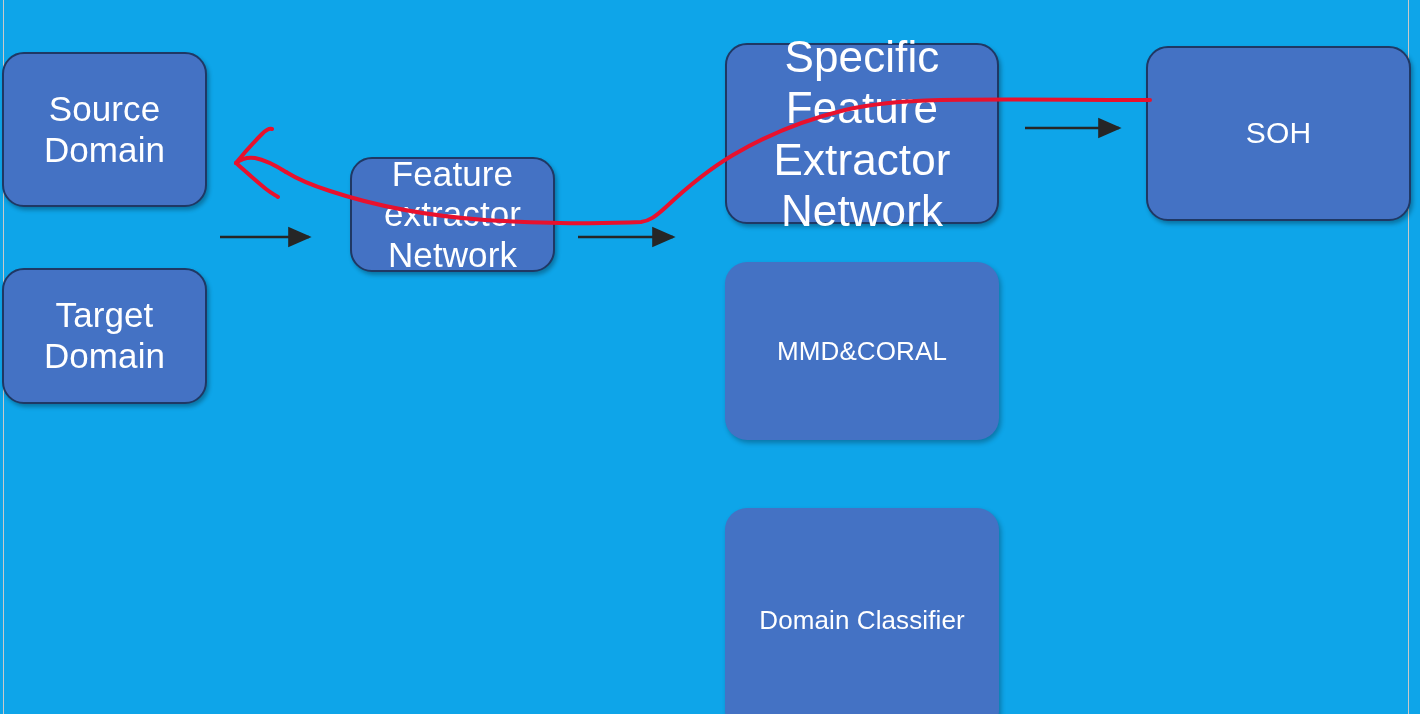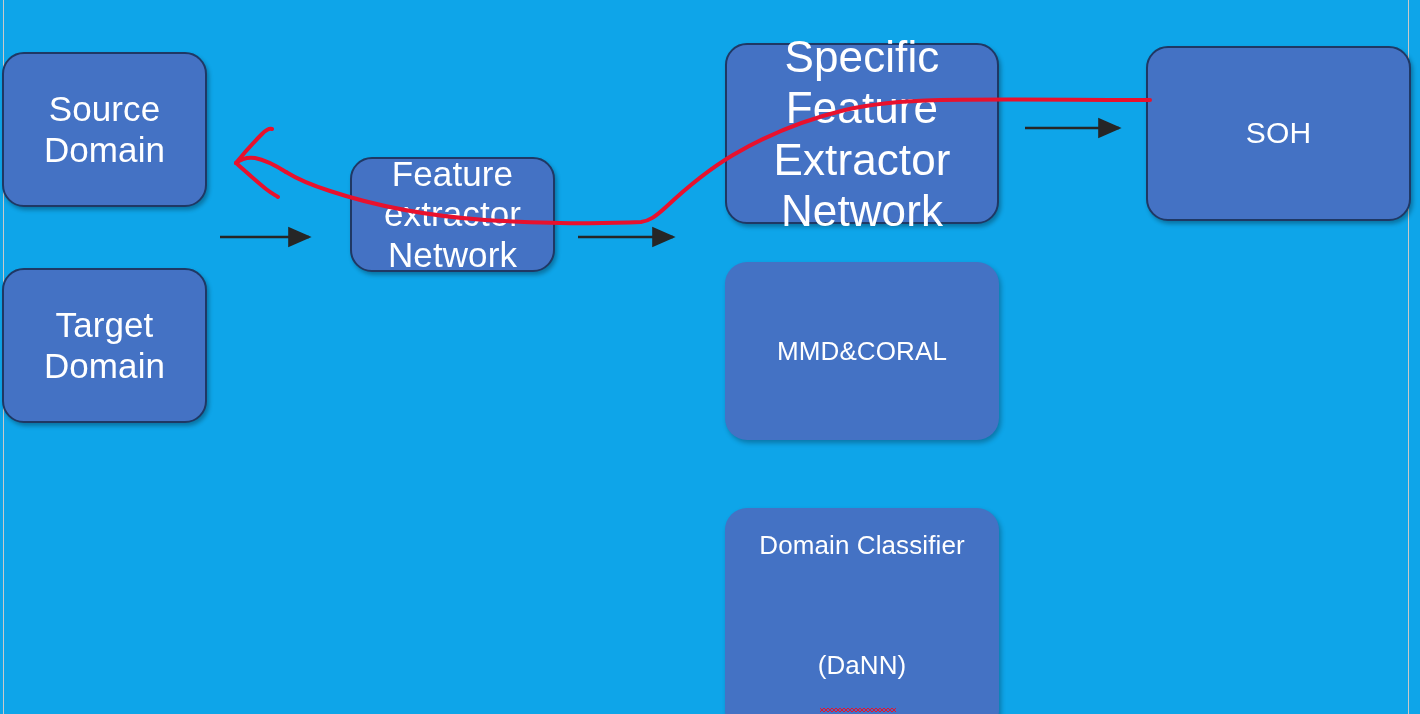--- a/index.html
+++ b/index.html
@@ -48,21 +48,21 @@
     padding: 2px 6px;
     user-select: none;
   }
   .node.no-border {
     border: none;
     box-shadow: 2px 3px 5px rgba(0,0,0,0.28);
   }
 
   
   #node-source           { left: 2px;    top: 52px;  width: 205px; height: 155px; font-size: 35px; }
-  #node-target           { left: 2px;    top: 268px; width: 205px; height: 155px; font-size: 35px; }
+  #node-target           { left: 2px;    top: 268px; width: 205px; height: 136px; font-size: 35px; }
   #node-feature-extractor{ left: 350px;  top: 157px; width: 205px; height: 115px; font-size: 35px; }
   #node-specific         { left: 725px;  top: 43px;  width: 274px; height: 181px; font-size: 44px; }
   #node-mmd-coral        { left: 725px;  top: 262px; width: 274px; height: 178px; font-size: 26px; }
   #node-domain-classifier{ left: 725px;  top: 508px; width: 274px; height: 224px; font-size: 26px; }
   #node-soh              { left: 1146px; top: 46px;  width: 265px; height: 175px; font-size: 30px; }
 
   
   .spell-wrap { position: relative; display: inline-block; }
   .spell-wrap .squiggle {
     position: absolute;
@@ -107,26 +107,20 @@
   <div class="node" id="node-specific">Specific
 Feature
 Extractor
 Network</div>
 
   <div class="node no-border" id="node-mmd-coral">MMD&amp;CORAL</div>
 
   <div class="node no-border" id="node-domain-classifier">
     <div>
       <div>Domain Classifier</div>
-      <div>
-        <span class="spell-wrap">
-          <span>(DaNN)</span>
-          <span class="squiggle"></span>
-        </span>
-      </div>
     </div>
   </div>
 
   <div class="node" id="node-soh">SOH</div>
 
   <svg id="overlay" viewBox="0 0 1420 714">
     <defs>
       <marker id="arrowhead" markerWidth="9" markerHeight="9" refX="8" refY="4.5" orient="auto" markerUnits="strokeWidth">
         <path d="M0,0.6 L9,4.5 L0,8.4 Z" fill="#262626"></path>
       </marker>

